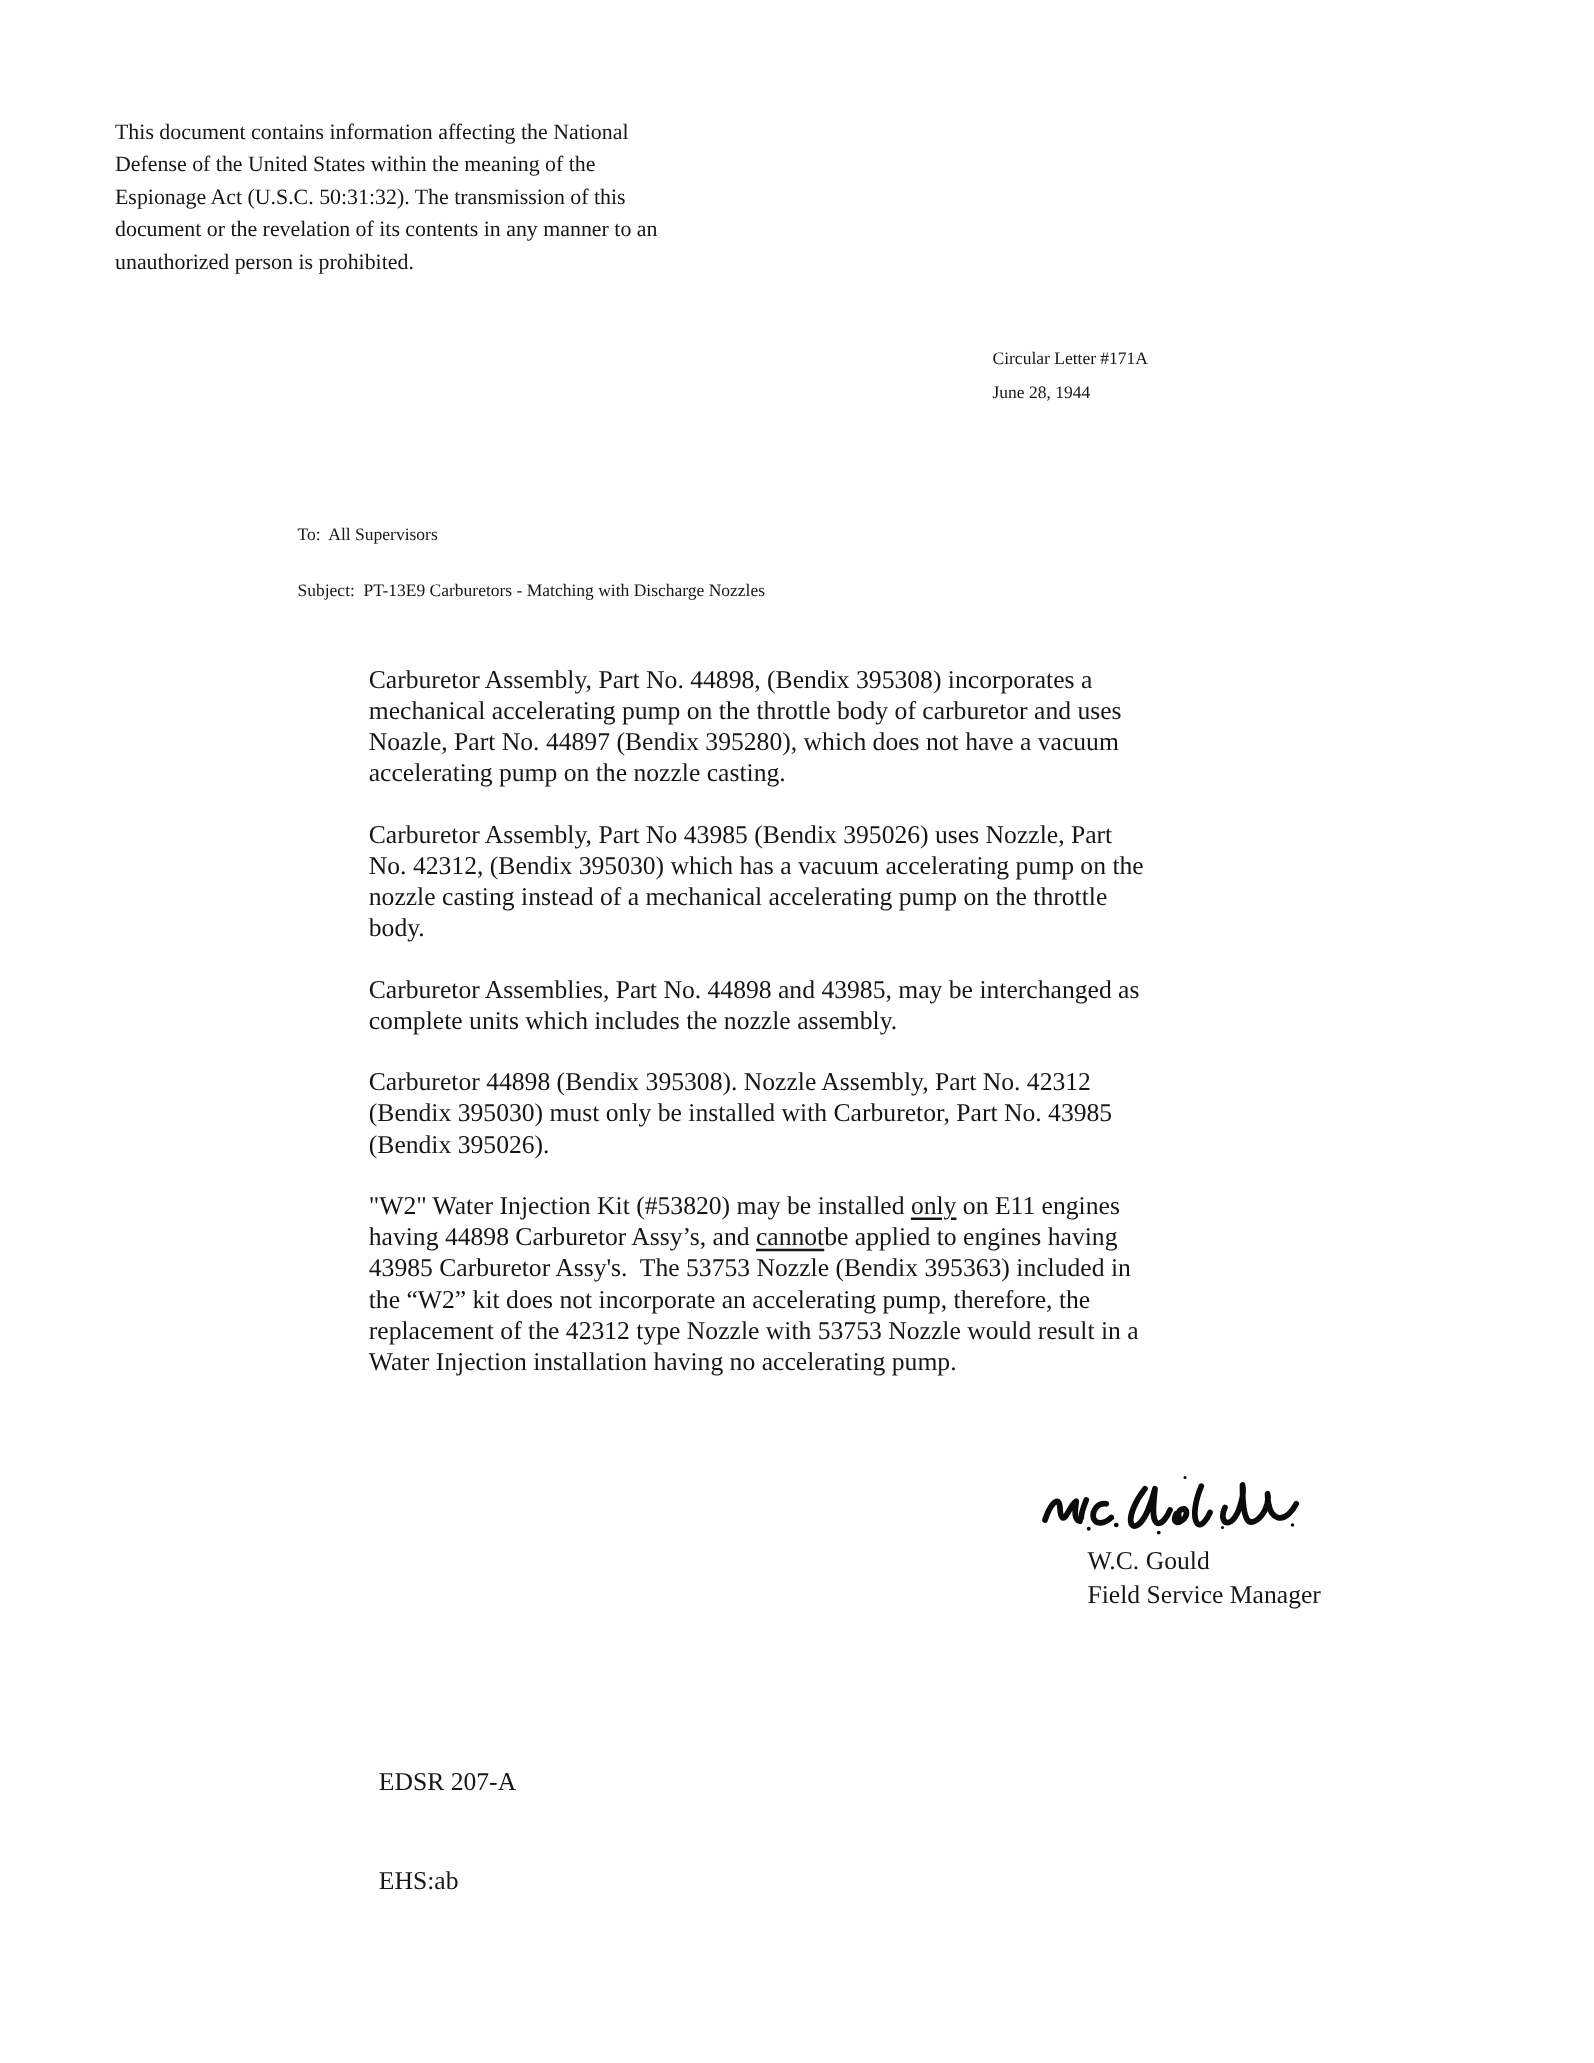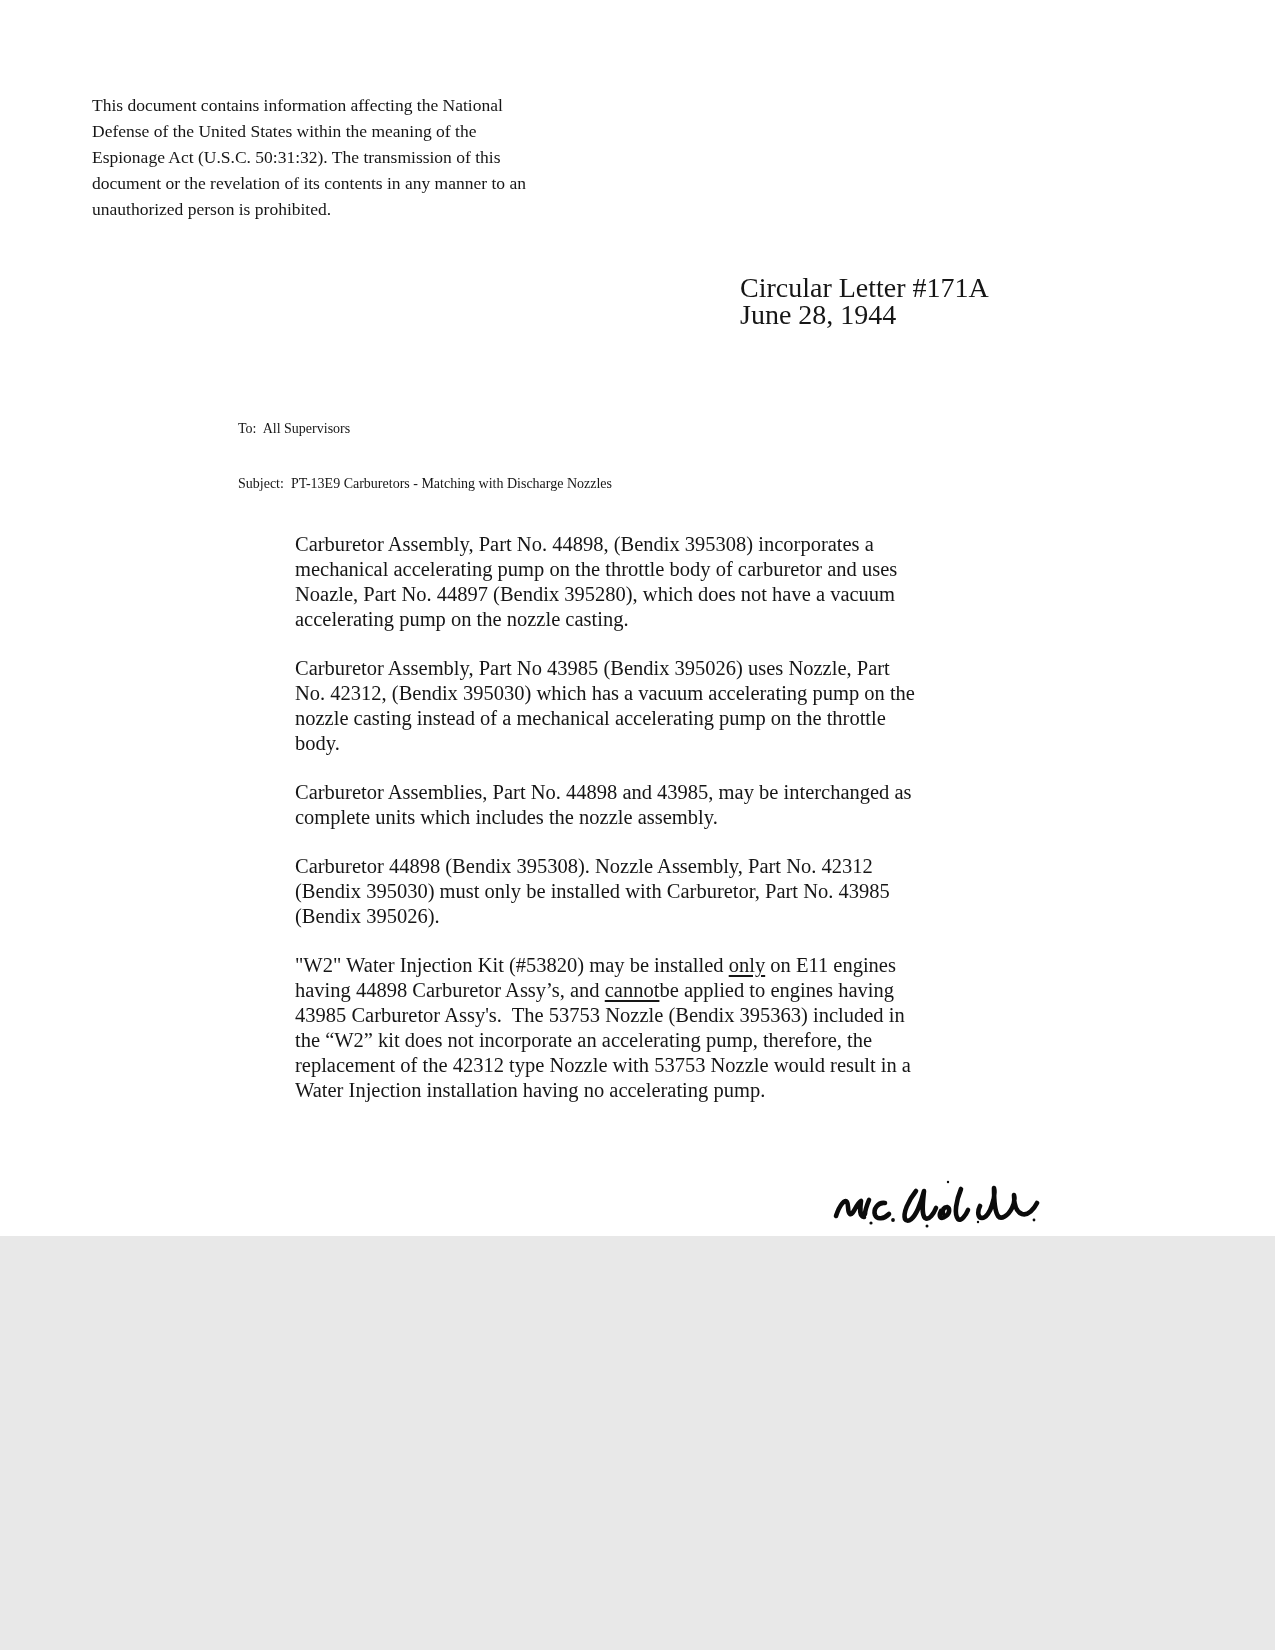--- a/index.html
+++ b/index.html
@@ -1,52 +1,52 @@
 <!DOCTYPE html>
 <html><head>
 <meta charset="utf-8">
 <title>Document</title>
 <style>
   html, body { margin: 0; padding: 0; background: #e8e8e8; }
   .page {
     position: relative;
     width: 1275px;
-    height: 1236px;
+    height: 1650px;
     margin: 0 auto;
     background: #ffffff;
     color: #161616;
     font-family: "Liberation Serif", serif;
     overflow: hidden;
   }
   .line { white-space: pre; }
 
   .notice {
     position: absolute;
     left: 92px;
     top: 92px;
     font-size: 17.5px;
     line-height: 26px;
   }
 
   .heading {
     position: absolute;
-    left: 740px;
+    left: 794px;
     top: 274px;
-    font-size: 28px;
+    font-size: 14px;
     line-height: 27px;
   }
 
   .address {
     position: absolute;
     left: 238px;
     top: 415px;
     font-size: 14px;
     line-height: 27px;
   }
-  .address .subject { margin-top: 28px; }
+  .address .subject { margin-top: 18px; }
 
   .body-text {
     position: absolute;
     left: 295px;
     top: 532px;
     font-size: 20.5px;
     line-height: 25px;
   }
   .para { margin: 0 0 24px 0; }
   .u {

